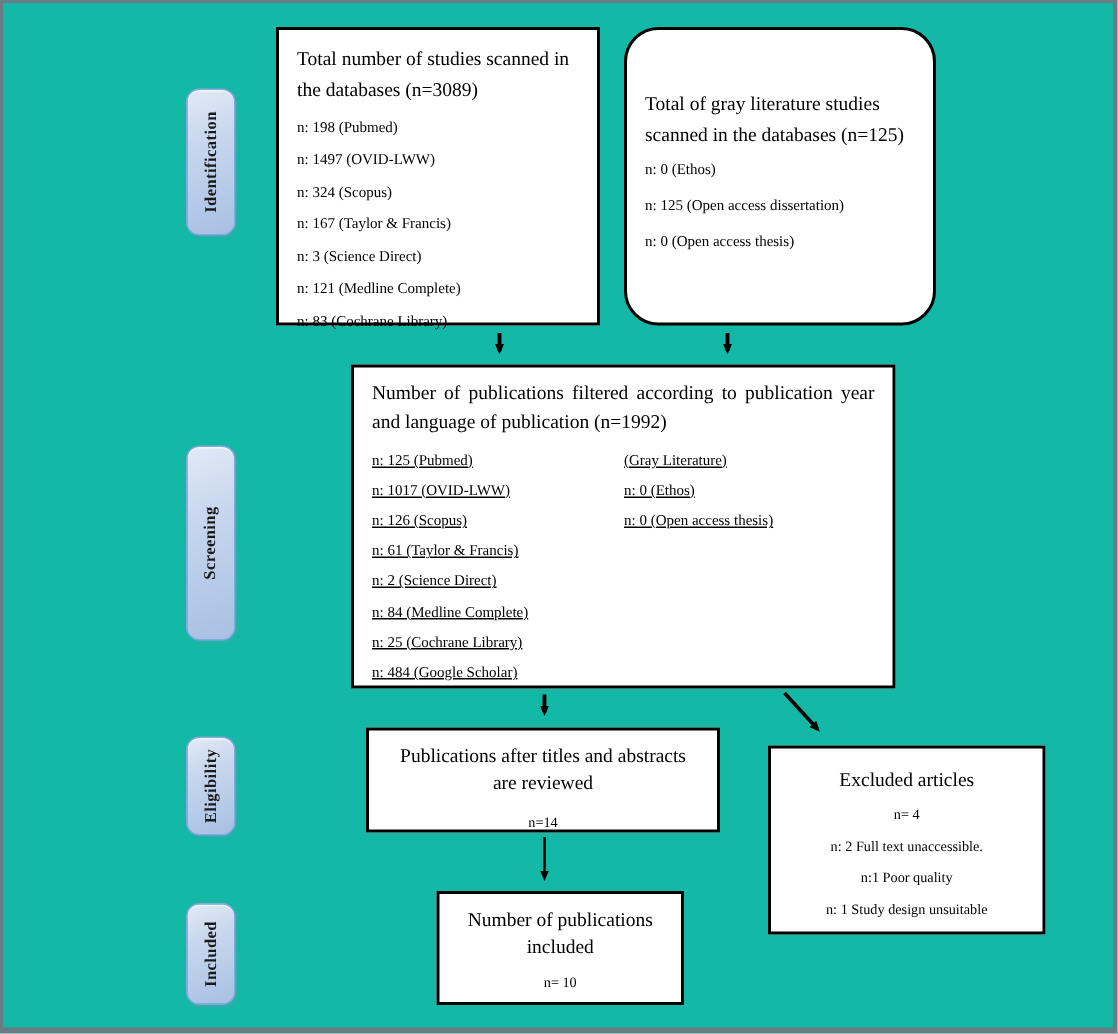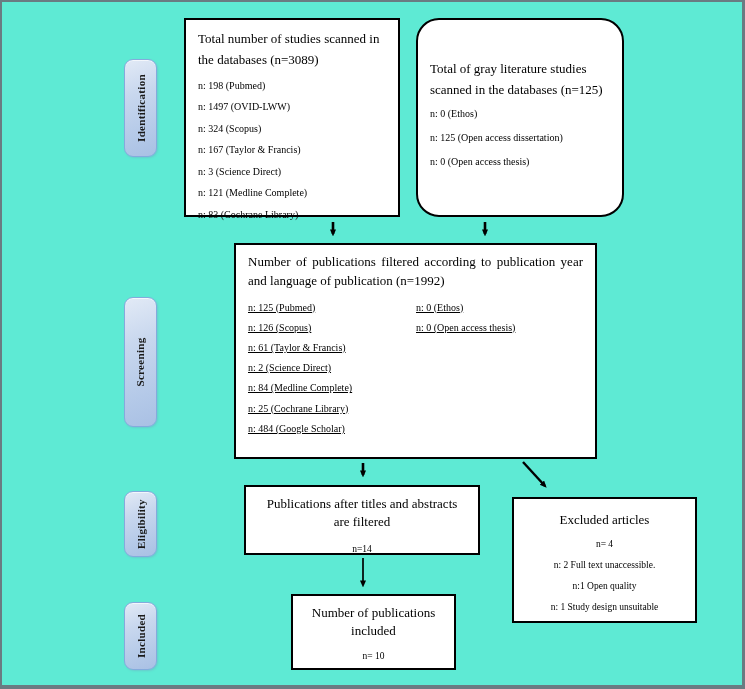--- a/index.html
+++ b/index.html
@@ -5,21 +5,21 @@
   * { margin: 0; padding: 0; box-sizing: border-box; }
   html, body { background: #ffffff; }
   body {
     font-family: "Liberation Serif", "DejaVu Serif", serif;
     color: #000000;
   }
   .canvas {
     position: relative;
     width: 745px;
     height: 689px;
-    background: #5eead4;
+    background: #14b8a6;
     border-style: solid;
     border-color: #6a7b82;
     border-width: 2px 3px 4px 2px;
     overflow: hidden;
   }
 
   
   .stage {
     position: absolute;
     width: 33px;
@@ -145,44 +145,46 @@
       <div class="item">n: 125 (Open access dissertation)</div>
       <div class="item">n: 0 (Open access thesis)</div>
     </div>
   </div>
 
   <div class="fbox" id="box-filtered">
     <div class="box-title">Number of publications filtered according to publication year and language of publication (n=1992)</div>
     <div class="cols">
       <div class="col-left">
         <div class="f-item">n: 125 (Pubmed)</div>
+        <div class="f-item">n: 1017 (OVID-LWW)</div>
         <div class="f-item">n: 126 (Scopus)</div>
         <div class="f-item">n: 61 (Taylor &amp; Francis)</div>
         <div class="f-item">n: 2 (Science Direct)</div>
         <div class="f-item">n: 84 (Medline Complete)</div>
         <div class="f-item">n: 25 (Cochrane Library)</div>
         <div class="f-item">n: 484 (Google Scholar)</div>
       </div>
       <div class="col-right">
+        <div class="f-item">(Gray Literature)</div>
         <div class="f-item">n: 0 (Ethos)</div>
         <div class="f-item">n: 0 (Open access thesis)</div>
       </div>
     </div>
   </div>
 
   <div class="fbox" id="box-reviewed">
-    <div class="box-title">Publications after titles and abstracts are filtered</div>
+    <div class="box-title">Publications after titles and abstracts are reviewed</div>
     <div class="count">n=14</div>
   </div>
 
   <div class="fbox" id="box-excluded">
     <div class="box-title">Excluded articles</div>
     <div class="count">n= 4</div>
     <div class="x-item">n: 2 Full text unaccessible.</div>
-    <div class="x-item">n:1 Open quality</div>
+    <div class="x-item">n:1 Poor quality</div>
     <div class="x-item">n: 1 Study design unsuitable</div>
   </div>
 
   <div class="fbox" id="box-included">
     <div class="box-title">Number of publications included</div>
     <div class="count">n= 10</div>
   </div>
 
   <svg class="arrows" viewBox="0 0 745 689" xmlns="http://www.w3.org/2000/svg">
     <defs>

